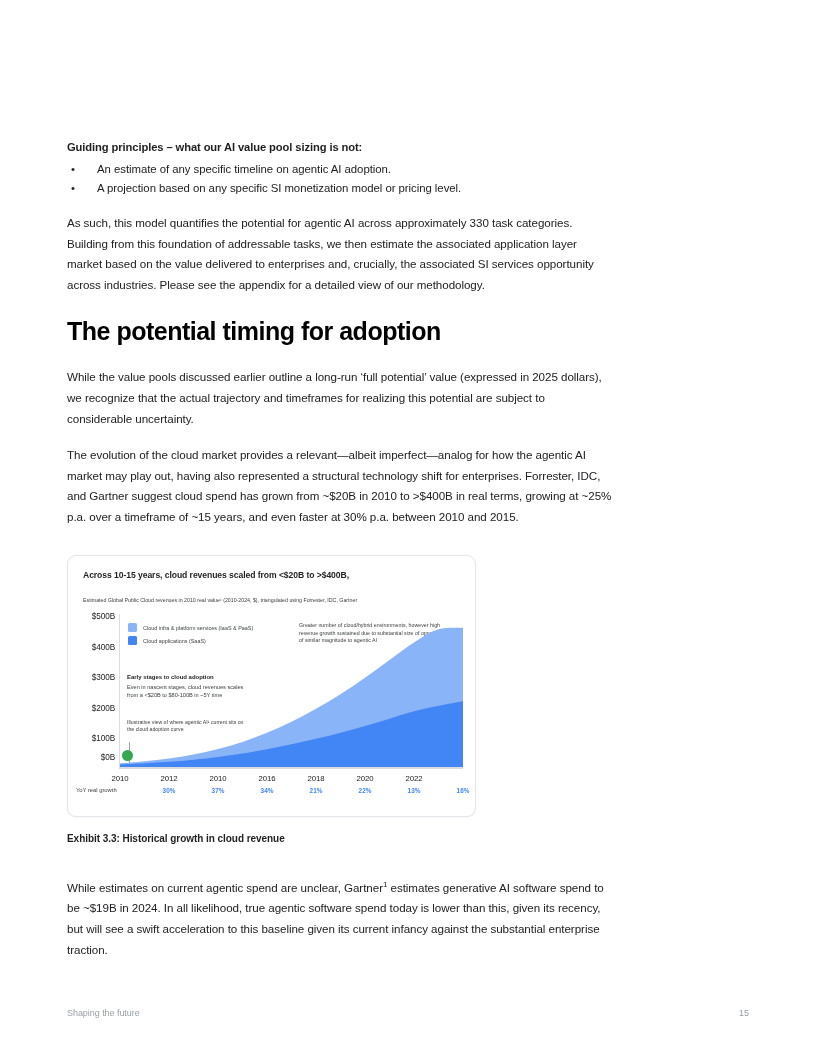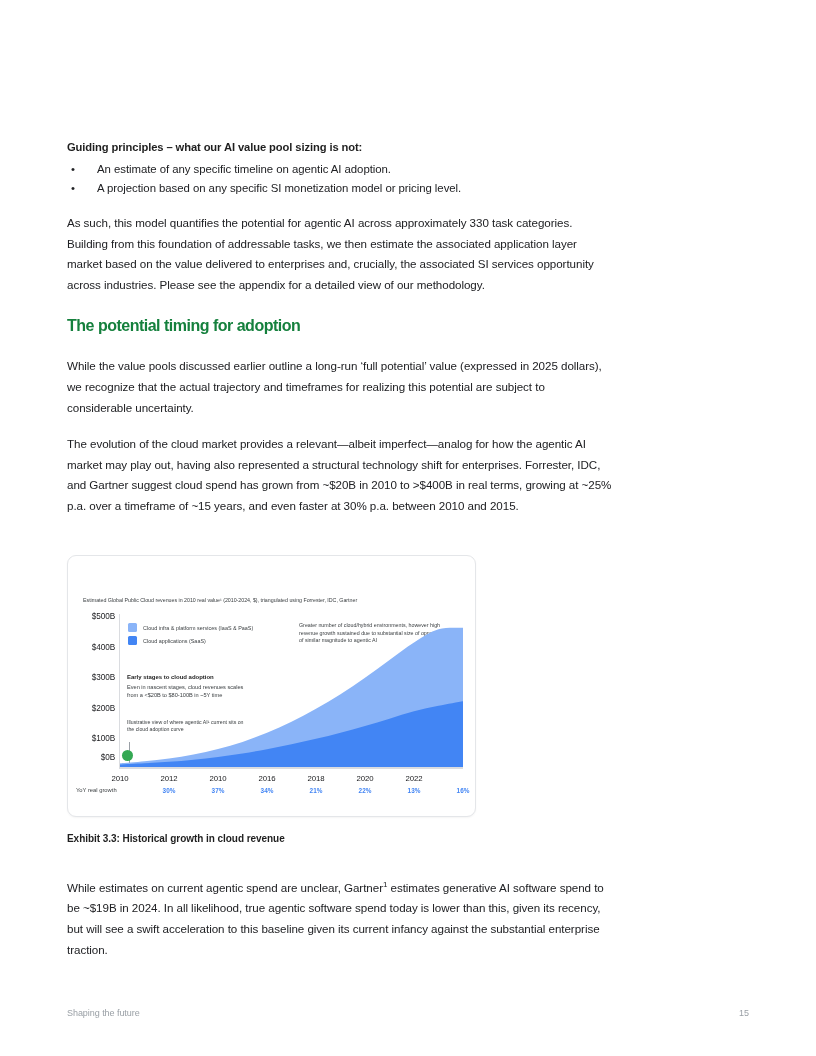--- a/index.html
+++ b/index.html
@@ -48,23 +48,23 @@
     font-size: 11.6px;
     line-height: 20.6px;
     color: #202124;
     letter-spacing: -0.05px;
     margin-bottom: 16px;
     text-align: left;
   }
   p.body.tight { }
 
   h2.section {
-    font-size: 16px;
-    font-weight: bold;
-    color: #15803d;
+    font-size: 25px;
+    font-weight: bold;
+    color: #000000;
     letter-spacing: -0.5px;
     margin-top: 22px;
     margin-bottom: 21px;
   }
 
   .sup { font-size: 8px; vertical-align: super; }
 
   
   .exhibit-card {
     position: absolute;
@@ -331,20 +331,21 @@
     <h2 class="section">The potential timing for adoption</h2>
 
     <p class="body tight">While the value pools discussed earlier outline a long-run ‘full potential’ value (expressed in 2025 dollars), we recognize that the actual trajectory and timeframes for realizing this potential are subject to considerable uncertainty.</p>
 
     <p class="body">The evolution of the cloud market provides a relevant—albeit imperfect—analog for how the agentic AI market may play out, having also represented a structural technology shift for enterprises. Forrester, IDC, and Gartner suggest cloud spend has grown from ~$20B in 2010 to &gt;$400B in real terms, growing at ~25% p.a. over a timeframe of ~15 years, and even faster at 30% p.a. between 2010 and 2015.</p>
   </div>
 
   <div class="exhibit-card">
 
     <div class="chart-title">
+      <div>Across 10-15 years, cloud revenues scaled from &lt;$20B to &gt;$400B,</div>
     </div>
 
     <div class="chart-subtitle">Estimated Global Public Cloud revenues in 2010 real value¹ (2010-2024, $), triangulated using Forrester, IDC, Gartner</div>
 
     <div class="legend">
       <div class="legend-row">
         <span class="legend-swatch" style="background:#8AB4F8"></span>
         <span class="legend-label">Cloud infra &amp; platform services (IaaS &amp; PaaS)</span>
       </div>
       <div class="legend-row">

